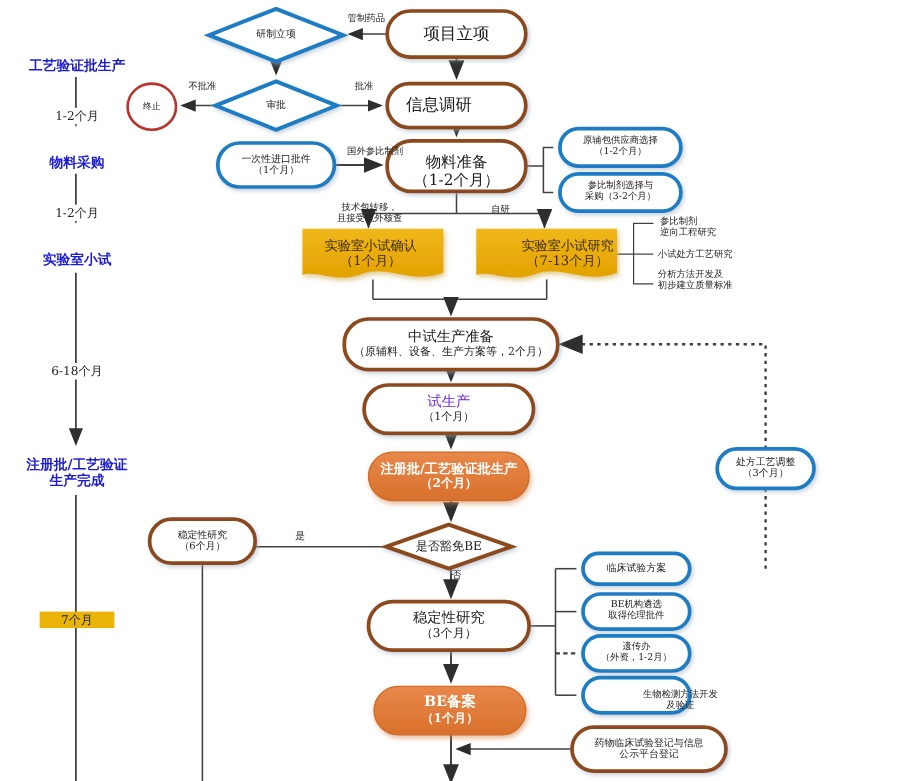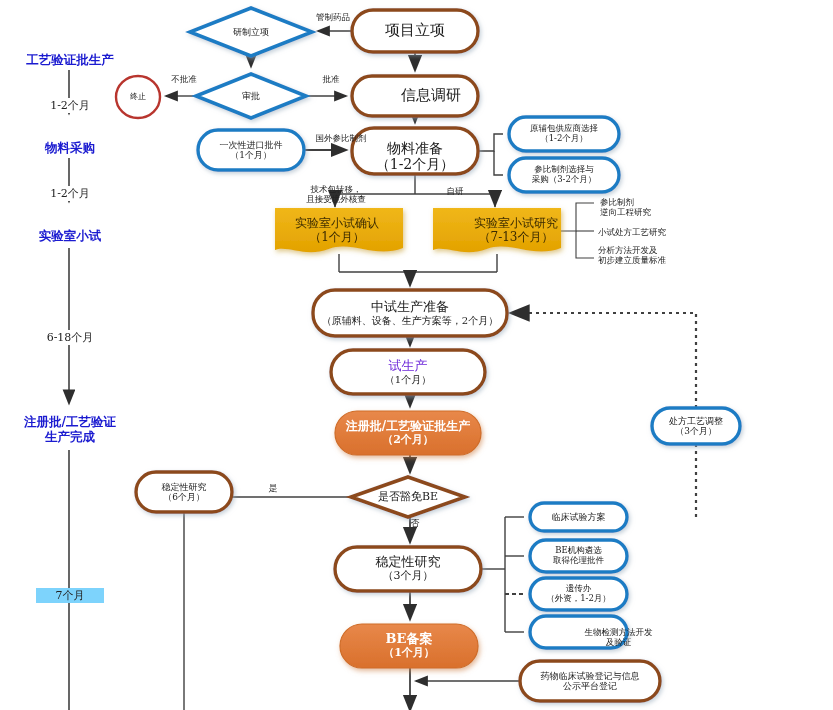--- a/index.html
+++ b/index.html
@@ -137,21 +137,21 @@
       </div>
       <div class="node-text" style="left: 190px; top: 8px; width: 122px; height: 48px;">
         <div class="t-main" style="font-size: 9px; color: rgb(26, 26, 26);">研制立项</div>
       </div>
       <div class="node-text" style="left: 196px; top: 74px; width: 110px; height: 44px;">
         <div class="t-main" style="font-size: 9px; color: rgb(26, 26, 26);">审批</div>
       </div>
       <div class="node-text" style="left: 116px; top: 76px; width: 44px; height: 42px;">
         <div class="t-main" style="font-size: 8px; color: rgb(26, 26, 26);">终止</div>
       </div>
-      <div class="node-text" style="left: 368px; top: 76px; width: 126px; height: 40px;">
+      <div class="node-text" style="left: 336px; top: 76px; width: 126px; height: 40px;">
         <div class="t-main" style="font-size: 15px; color: rgb(26, 26, 26);">信息调研</div>
       </div>
       <div class="node-text" style="left: 198px; top: 130px; width: 106px; height: 40px;">
         <div class="t-main" style="font-size: 9px; color: rgb(26, 26, 26);">一次性进口批件</div>
         <div class="t-main" style="font-size: 9px; color: rgb(26, 26, 26);">（1个月）</div>
       </div>
       <div class="node-text" style="left: 352px; top: 128px; width: 126px; height: 56px;">
         <div class="t-main" style="font-size: 14px; color: rgb(26, 26, 26);">物料准备</div>
         <div class="t-main" style="font-size: 14px; color: rgb(26, 26, 26);">（1-2个月）</div>
       </div>
@@ -222,21 +222,21 @@
         <div class="t-main" style="font-size: 9px; color: rgb(26, 26, 26);">公示平台登记</div>
       </div>
       <div class="phase" style="left: 10px; top: 52px; width: 120px; font-size: 12.5px;">工艺验证批生产</div>
       <div class="phase" style="left: 10px; top: 140px; width: 120px; font-size: 12.5px;">物料采购</div>
       <div class="phase" style="left: 10px; top: 228px; width: 120px; font-size: 12.5px;">实验室小试</div>
       <div class="phase" style="left: 10px; top: 414px; width: 120px; font-size: 12.5px;">注册批/工艺验证
 生产完成</div>
       <div class="dur" style="left: 28px; top: 98px; width: 84px; font-size: 11px; background: rgb(255, 255, 255);">1-2个月</div>
       <div class="dur" style="left: 28px; top: 186px; width: 84px; font-size: 11px; background: rgb(255, 255, 255);">1-2个月</div>
       <div class="dur" style="left: 20px; top: 330px; width: 100px; font-size: 11px; background: rgb(255, 255, 255);">6-18个月</div>
-      <div class="dur" style="left: 36px; top: 588px; width: 68px; font-size: 11px; background: #7dd3fc;">7个月</div>
+      <div class="dur" style="left: 36px; top: 556px; width: 68px; font-size: 11px; background: #eab308;">7个月</div>
       <div class="lbl" style="left: 303px; top: 12px; width: 60px; font-size: 8.5px;">管制药品</div>
       <div class="lbl" style="left: 160px; top: 74px; width: 48px; font-size: 8.5px;">不批准</div>
       <div class="lbl" style="left: 312px; top: 74px; width: 38px; font-size: 8.5px;">批准</div>
       <div class="lbl" style="left: 306px; top: 133px; width: 70px; font-size: 8.5px;">国外参比制剂</div>
       <div class="lbl" style="left: 290px; top: 184px; width: 92px; font-size: 8.5px;">技术包转移，
 且接受境外核查</div>
       <div class="lbl" style="left: 438px; top: 186px; width: 34px; font-size: 8.5px;">自研</div>
       <div class="lbl" style="left: 262px; top: 483px; width: 22px; font-size: 9px;">是</div>
       <div class="lbl" style="left: 404px; top: 518px; width: 22px; font-size: 9px;">否</div>
       <div class="lbl" style="left: 600px; top: 197px; width: 104px; font-size: 8.5px; text-align: left;">参比制剂

